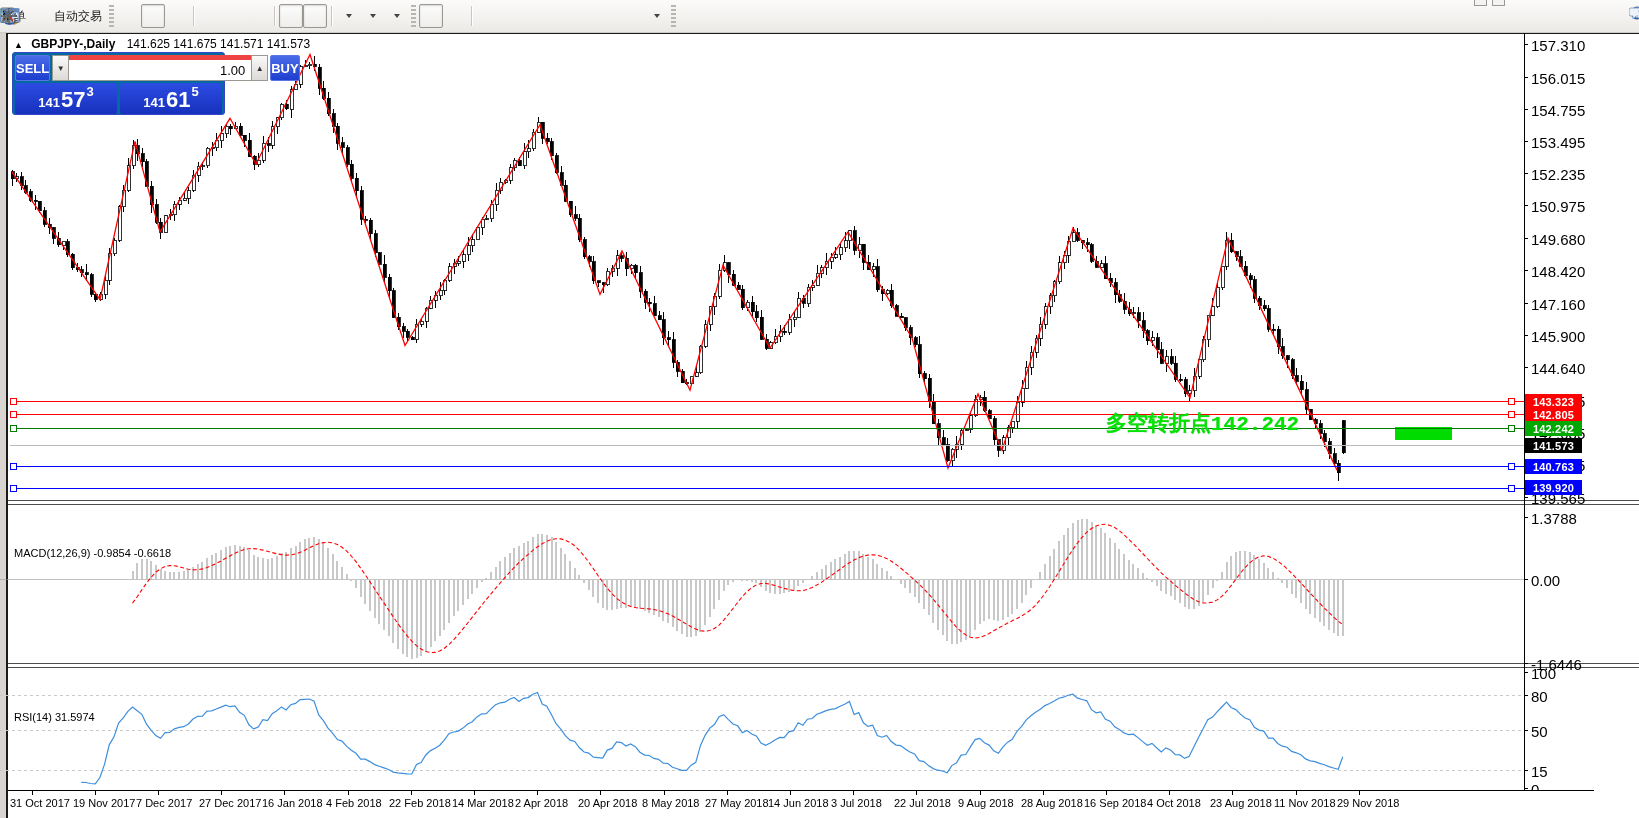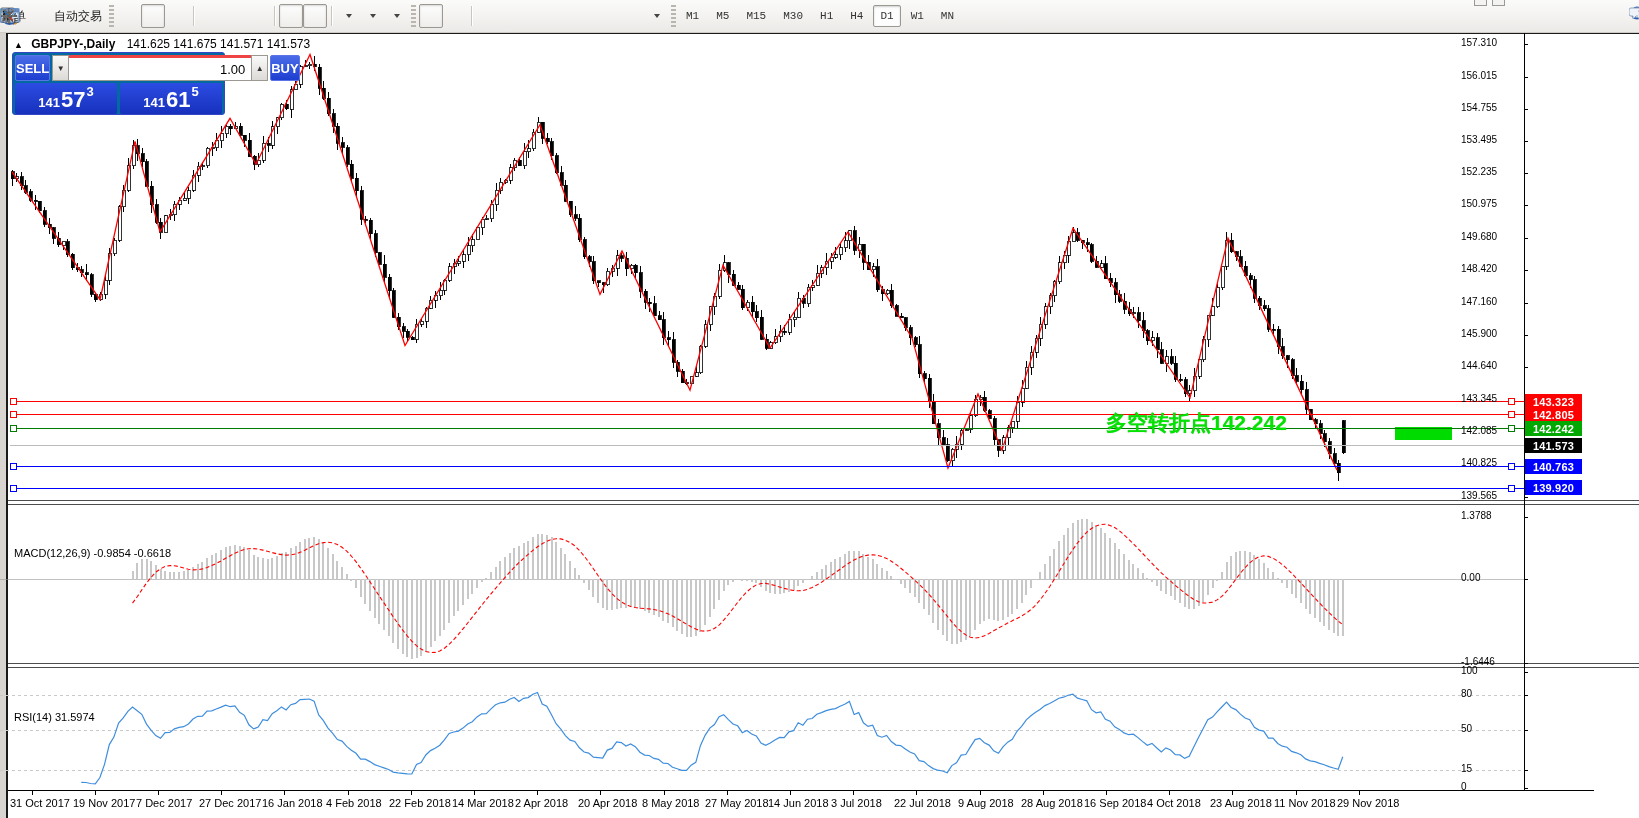--- a/index.html
+++ b/index.html
@@ -33,21 +33,21 @@
   .pane-split { position:absolute; left:8px; width:1631px; height:5px; background:#fff;
     border-top:1px solid #4d4d4d; border-bottom:1px solid #4d4d4d; }
   .axis-vline { position:absolute; left:1524px; top:0; width:1px; height:757px; background:#000; }
 
   .chart-title { position:absolute; left:14px; top:4px; font-size:12px; font-weight:bold; color:#000; }
   .chart-title .tri { font-size:9px; margin-right:5px; }
 
   svg { position:absolute; left:0; }
 
   
-  .axlab { position:absolute; left:1461px; font-size:10px; color:#000; white-space:nowrap; }
+  .axlab { position:absolute; left:1531px; font-size:15px; color:#000; white-space:nowrap; }
   .tick { position:absolute; left:1524px; width:4px; height:1px; background:#000; }
   .pricetag { position:absolute; left:1525px; width:57px; height:15px; font-size:11px; color:#fff;
     display:flex; align-items:center; justify-content:center; font-weight:bold; letter-spacing:.2px; }
 
   .date-axis { position:absolute; left:8px; top:757px; width:1586px; height:28px; background:#fff; border-top:1px solid #000; }
   .datelab { position:absolute; top:6px; font-size:11px; color:#000; white-space:nowrap; }
   .datetick { position:absolute; top:0; width:1px; height:4px; background:#000; }
 
   .ind-label { position:absolute; left:14px; font-size:11px; color:#000;margin-top:40px; }
 
@@ -57,21 +57,21 @@
   
   .ocp { position:absolute; left:12px; top:19px; width:213px; height:63px; background:#0369a1;
     border:1px solid #3346c8; border-radius:3px; padding:2px; }
   .ocp-row1 { display:flex; height:26px; gap:2px; }
   .ocp-btn { width:59px; height:26px; border-radius:2px; border:1px solid #5a74e8;
     background:linear-gradient(#4a6ce8,#1d3ecf); color:#fff; font-size:13px; font-weight:bold;
     display:flex; align-items:center; justify-content:center; }
   .ocp-stepper { flex:1; display:flex; height:26px; }
   .step-btn { width:17px; height:26px; background:linear-gradient(#fafafa,#dcdad6); border:1px solid #9a9890;
     display:flex; align-items:center; justify-content:center; font-size:8px; color:#333; }
-  .vol-field { flex:1; height:26px; background:#fff; border-top:3px solid #ef4444; border-bottom:1px solid #9a9890;
+  .vol-field { flex:1; height:26px; background:#fff; border-top:5px solid #ef4444; border-bottom:1px solid #9a9890;
     font-size:13px; color:#000; text-align:right; padding-right:6px; border-left:none; border-right:none;
     font-family:"Liberation Sans",sans-serif; }
   .ocp-row2 { display:flex; margin-top:2px; gap:3px; }
   .price-box { flex:1; height:31px; background:linear-gradient(#2c4ce2,#1731bd); border-radius:2px;
     color:#fff; display:flex; align-items:flex-end; justify-content:center; padding-bottom:1px; }
   .pb-small { font-size:13px; font-weight:bold; margin-bottom:3px; }
   .pb-big { font-size:22px; font-weight:bold; line-height:26px; margin:0 1px; }
   .pb-sup { font-size:13px; font-weight:bold; align-self:flex-start; margin-top:1px; }
 </style>
 </head>
@@ -233,31 +233,20 @@
   </div>
   <div class="tb-btn">
     <svg width="18" height="16" viewBox="0 0 18 16">
         <path d="M4 2 L9 7 L6.8 7 L4 4.6 Z" fill="#2a6db5"></path>
         <path d="M13 14 L8 9 L10.2 9 L13 11.4 Z" fill="#b5342a"></path>
         <path d="M4 2l5 5M13 14l-5 -5" stroke="#666"></path>
       </svg>
     <span class="tb-caret"></span>
   </div>
   <div class="tb-grip"></div>
-  <div id="tf-bar" style="display:flex;gap:3px;">
-      <div class="tf-btn">M1</div>
-      <div class="tf-btn">M5</div>
-      <div class="tf-btn">M15</div>
-      <div class="tf-btn">M30</div>
-      <div class="tf-btn">H1</div>
-      <div class="tf-btn">H4</div>
-      <div class="tf-btn sel">D1</div>
-      <div class="tf-btn">W1</div>
-      <div class="tf-btn">MN</div>
-    </div>
   <div class="tb-right">
     <svg width="18" height="19" viewBox="0 0 18 19">
         <circle cx="8" cy="8" r="5.5" fill="none" stroke="#2a5fb0" stroke-width="2"></circle>
         <line x1="12" y1="12" x2="16" y2="17" stroke="#2a5fb0" stroke-width="2.4"></line>
       </svg>
     <svg width="22" height="18" viewBox="0 0 22 18">
         <path d="M2 3 h11 a2 2 0 0 1 2 2 v4 a2 2 0 0 1 -2 2 h-6 l-3 3 v-3 h-2 a2 2 0 0 1 -2 -2 v-4 a2 2 0 0 1 2 -2z" fill="#eef3f9" stroke="#8fa6c4"></path>
         <path d="M9 6 h9 a2 2 0 0 1 2 2 v3 a2 2 0 0 1 -2 2 h-1 v3 l-3 -3 h-5" fill="#e3ecf6" stroke="#8fa6c4"></path>
       </svg>
   </div>
@@ -1162,21 +1151,21 @@
         <span class="pb-sup">3</span>
       </div>
       <div class="price-box">
         <span class="pb-small">141</span>
         <span class="pb-big">61</span>
         <span class="pb-sup">5</span>
       </div>
     </div>
   </div>
 
-  <div class="annotation" style="left:1106px; top:376px;">多空转折点142.242</div>
+  <div class="annotation" style="left:1106px; top:376px;font-family:Liberation Mono, monospace;">多空转折点142.242</div>
 
   <div class="ind-label" style="top:474px;">MACD(12,26,9) -0.9854 -0.6618</div>
   <div class="ind-label" style="top:638px;">RSI(14) 31.5974</div>
 
   <div id="axis-col">
       <div class="tick" style="top:11px"></div>
       <div class="axlab" style="top:4px">157.310</div>
       <div class="tick" style="top:44px"></div>
       <div class="axlab" style="top:37px">156.015</div>
       <div class="tick" style="top:76px"></div>

